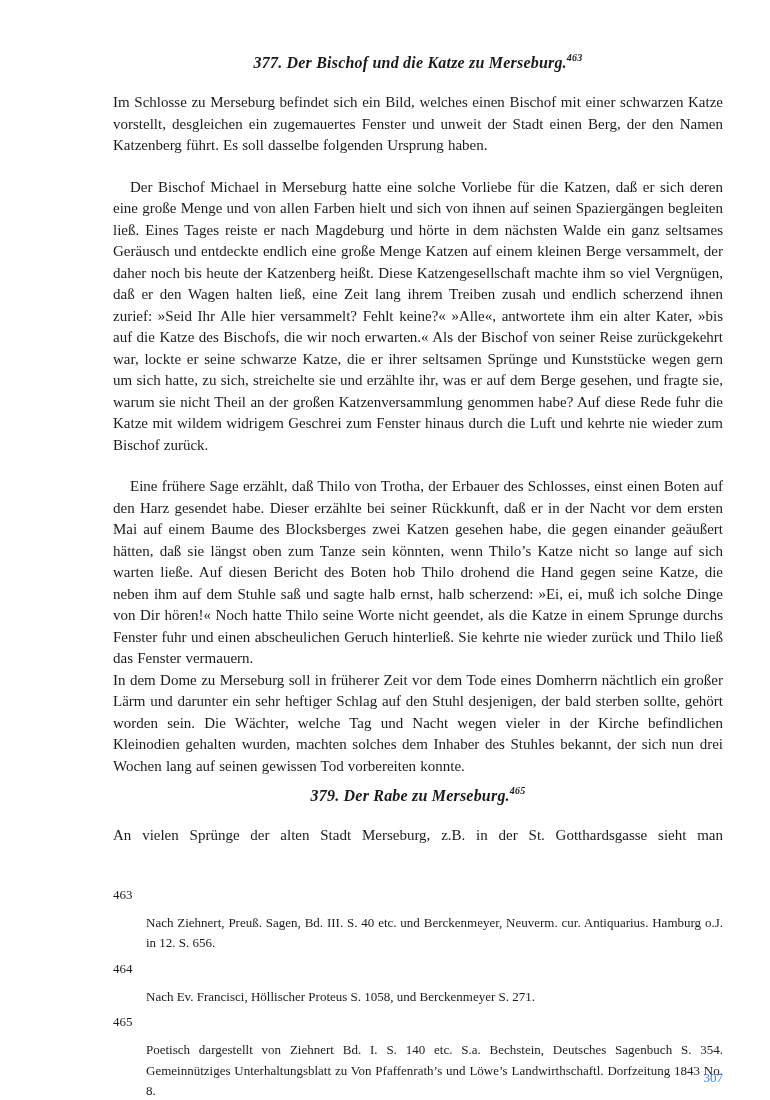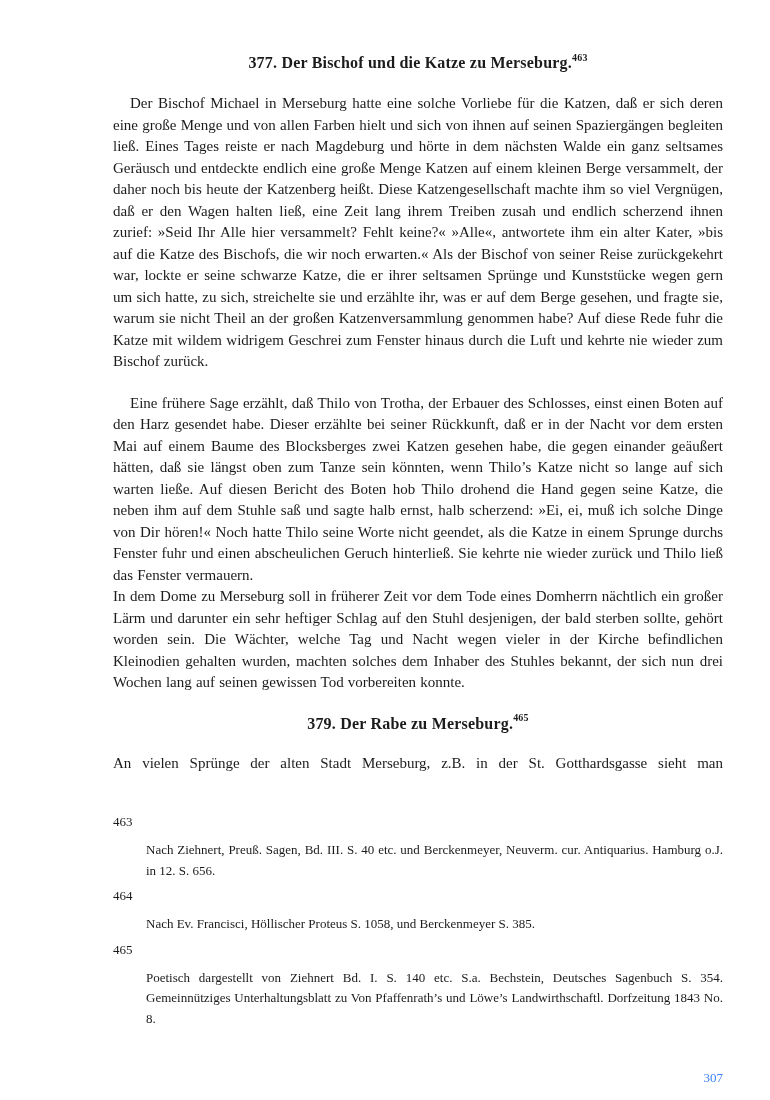--- a/index.html
+++ b/index.html
@@ -21,20 +21,21 @@
     top: 52px;
     width: 610px;
   }
   .section-heading {
     font-size: 16px;
     font-weight: bold;
     text-align: center;
     line-height: 21px;
     margin: 0 0 19px 0;
     letter-spacing: 0.2px;
+    font-style: italic;
   }
   .section-heading sup {
     font-size: 10px;
     font-weight: bold;
     position: relative;
     top: -1px;
     line-height: 0;
   }
   .para {
     font-size: 15px;
@@ -44,21 +45,21 @@
     word-spacing: 0.4px;
   }
   .para.indent {
     text-indent: 17px;
     margin-top: 20px;
   }
   .para.force-justify {
     text-align-last: justify;
   }
   .gap-378 { margin-top: 31px; }
-  .gap-379 { margin-top: 19px; }
+  .gap-379 { margin-top: 8px; }
   .footnotes {
     margin-top: 38px;
     font-size: 13px;
     line-height: 20.5px;
   }
   .footnote {
     display: flex;
     margin-bottom: 5px;
   }
   .fn-num {
@@ -78,38 +79,39 @@
     color: #3b82f6;
   }
 </style>
 </head>
 <body>
 
 <div class="content">
 
   <h2 class="section-heading"><span>377. Der Bischof und die Katze zu Merseburg.</span><sup>463</sup></h2>
 
+  <p class="para">Im Schlosse zu Merseburg befindet sich ein Bild, welches einen Bischof mit einer schwarzen Katze vorstellt, desgleichen ein zugemauertes Fenster und unweit der Stadt einen Berg, der den Namen Katzenberg führt. Es soll dasselbe folgenden Ursprung haben.</p>
   <p class="para indent">Der Bischof Michael in Merseburg hatte eine solche Vorliebe für die Katzen, daß er sich deren eine große Menge und von allen Farben hielt und sich von ihnen auf seinen Spaziergängen begleiten ließ. Eines Tages reiste er nach Magdeburg und hörte in dem nächsten Walde ein ganz seltsames Geräusch und entdeckte endlich eine große Menge Katzen auf einem kleinen Berge versammelt, der daher noch bis heute der Katzenberg heißt. Diese Katzengesellschaft machte ihm so viel Vergnügen, daß er den Wagen halten ließ, eine Zeit lang ihrem Treiben zusah und endlich scherzend ihnen zurief: »Seid Ihr Alle hier versammelt? Fehlt keine?« »Alle«, antwortete ihm ein alter Kater, »bis auf die Katze des Bischofs, die wir noch erwarten.« Als der Bischof von seiner Reise zurückgekehrt war, lockte er seine schwarze Katze, die er ihrer seltsamen Sprünge und Kunststücke wegen gern um sich hatte, zu sich, streichelte sie und erzählte ihr, was er auf dem Berge gesehen, und fragte sie, warum sie nicht Theil an der großen Katzenversammlung genommen habe? Auf diese Rede fuhr die Katze mit wildem widrigem Geschrei zum Fenster hinaus durch die Luft und kehrte nie wieder zum Bischof zurück.</p>
   <p class="para indent">Eine frühere Sage erzählt, daß Thilo von Trotha, der Erbauer des Schlosses, einst einen Boten auf den Harz gesendet habe. Dieser erzählte bei seiner Rückkunft, daß er in der Nacht vor dem ersten Mai auf einem Baume des Blocksberges zwei Katzen gesehen habe, die gegen einander geäußert hätten, daß sie längst oben zum Tanze sein könnten, wenn Thilo’s Katze nicht so lange auf sich warten ließe. Auf diesen Bericht des Boten hob Thilo drohend die Hand gegen seine Katze, die neben ihm auf dem Stuhle saß und sagte halb ernst, halb scherzend: »Ei, ei, muß ich solche Dinge von Dir hören!« Noch hatte Thilo seine Worte nicht geendet, als die Katze in einem Sprunge durchs Fenster fuhr und einen abscheulichen Geruch hinterließ. Sie kehrte nie wieder zurück und Thilo ließ das Fenster vermauern.</p>
 
 
   <p class="para">In dem Dome zu Merseburg soll in früherer Zeit vor dem Tode eines Domherrn nächtlich ein großer Lärm und darunter ein sehr heftiger Schlag auf den Stuhl desjenigen, der bald sterben sollte, gehört worden sein. Die Wächter, welche Tag und Nacht wegen vieler in der Kirche befindlichen Kleinodien gehalten wurden, machten solches dem Inhaber des Stuhles bekannt, der sich nun drei Wochen lang auf seinen gewissen Tod vorbereiten konnte.</p>
 
   <h2 class="section-heading gap-379"><span>379. Der Rabe zu Merseburg.</span><sup>465</sup></h2>
 
   <p class="para force-justify">An vielen Sprünge der alten Stadt Merseburg, z.B. in der St. Gotthardsgasse sieht man</p>
 
   <div class="footnotes">
     <div class="footnote">
       <span class="fn-num">463</span>
       <span class="fn-text">Nach Ziehnert, Preuß. Sagen, Bd. III. S. 40 etc. und Berckenmeyer, Neuverm. cur. Antiquarius. Hamburg o.J. in 12. S. 656.</span>
     </div>
     <div class="footnote">
       <span class="fn-num">464</span>
-      <span class="fn-text">Nach Ev. Francisci, Höllischer Proteus S. 1058, und Berckenmeyer S. 385.</span>
+      <span class="fn-text">Nach Ev. Francisci, Höllischer Proteus S. 1058, und Berckenmeyer S. 271.</span>
     </div>
     <div class="footnote">
       <span class="fn-num">465</span>
       <span class="fn-text">Poetisch dargestellt von Ziehnert Bd. I. S. 140 etc. S.a. Bechstein, Deutsches Sagenbuch S. 354. Gemeinnütziges Unterhaltungsblatt zu Von Pfaffenrath’s und Löwe’s Landwirthschaftl. Dorfzeitung 1843 No. 8.</span>
     </div>
   </div>
 
 </div>
 
 <div class="page-number">307</div>

